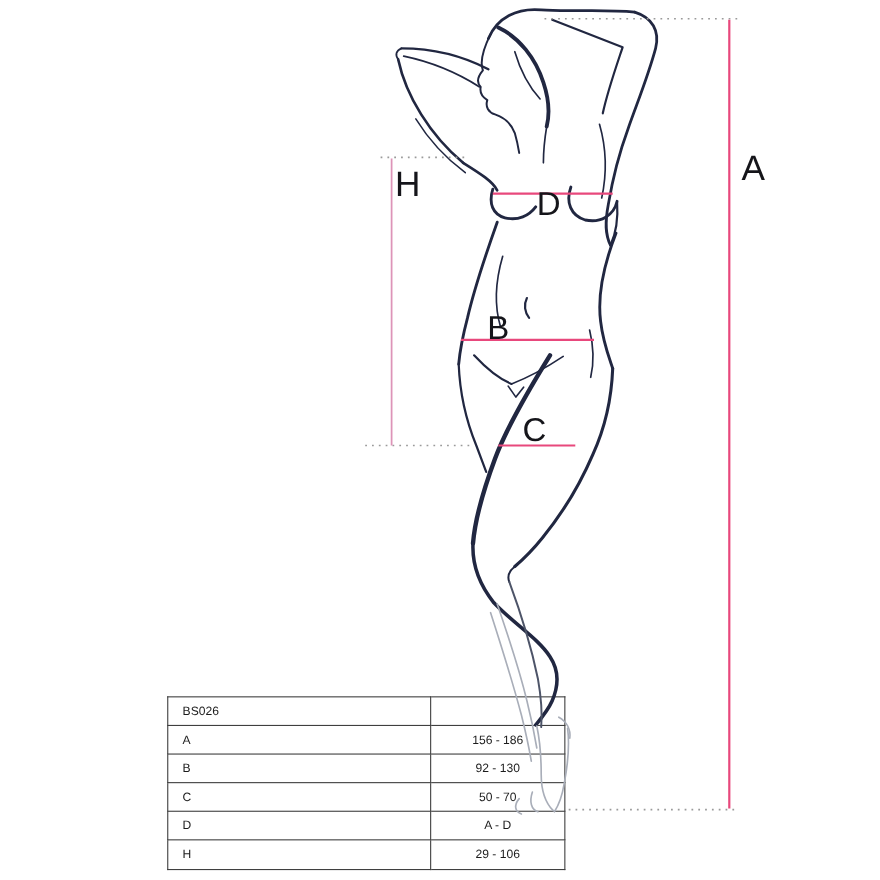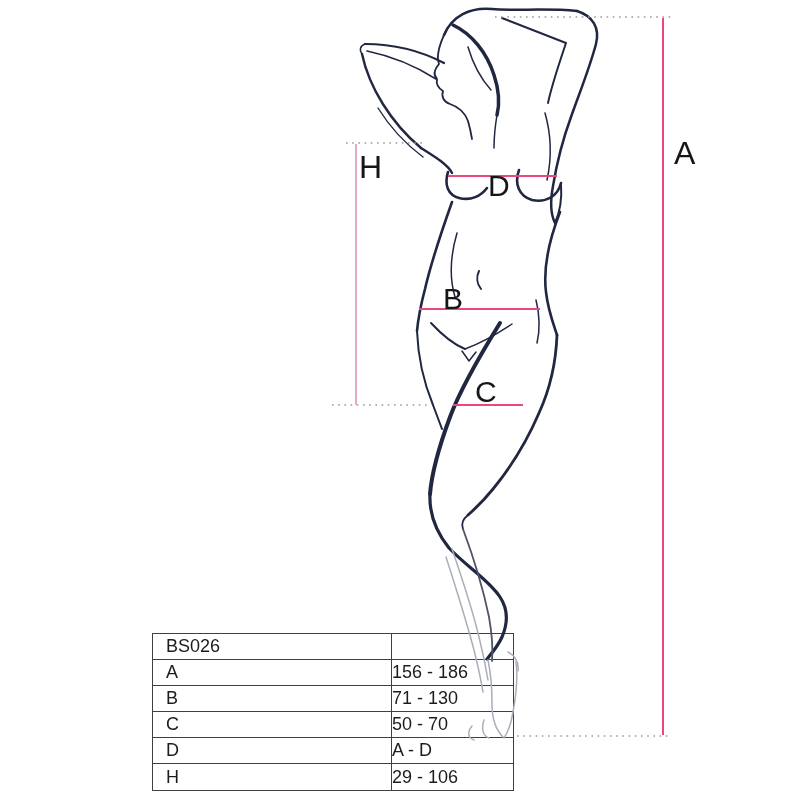--- a/index.html
+++ b/index.html
@@ -17,25 +17,25 @@
   .mlabel{
     position:absolute;z-index:3;font-size:32px;line-height:1;
     color:var(--label-text,#15151a);letter-spacing:0;
   }
   table.size{
     position:absolute;left:152px;top:633px;width:346px;z-index:1;
     border-collapse:collapse;table-layout:fixed;background:transparent;
   }
   table.size td{
     border:1.5px solid var(--table-border,#3f3f3f);
-    height:25.1px;font-size:18px;color:#1c1c1c;padding:0;
+    height:25.1px;font-size:11px;color:#1c1c1c;padding:0;
     font-family:"Liberation Sans", sans-serif;
   }
   table.size td.key{width:225px;text-align:left;padding-left:13px;}
-  table.size td.val{width:121px;text-align:left;}
+  table.size td.val{width:121px;text-align:center;}
 </style>
 </head>
 <body>
 
 <div class="stage">
 
   <svg class="fig" width="800" height="800" viewBox="0 0 800 800">
 
     <g>
 
@@ -108,21 +108,21 @@
       <tr>
         <td class="key">BS026</td>
         <td class="val"></td>
       </tr>
       <tr>
         <td class="key">A</td>
         <td class="val">156 - 186</td>
       </tr>
       <tr>
         <td class="key">B</td>
-        <td class="val">71 - 130</td>
+        <td class="val">92 - 130</td>
       </tr>
       <tr>
         <td class="key">C</td>
         <td class="val">50 - 70</td>
       </tr>
       <tr>
         <td class="key">D</td>
         <td class="val">A - D</td>
       </tr>
       <tr>

